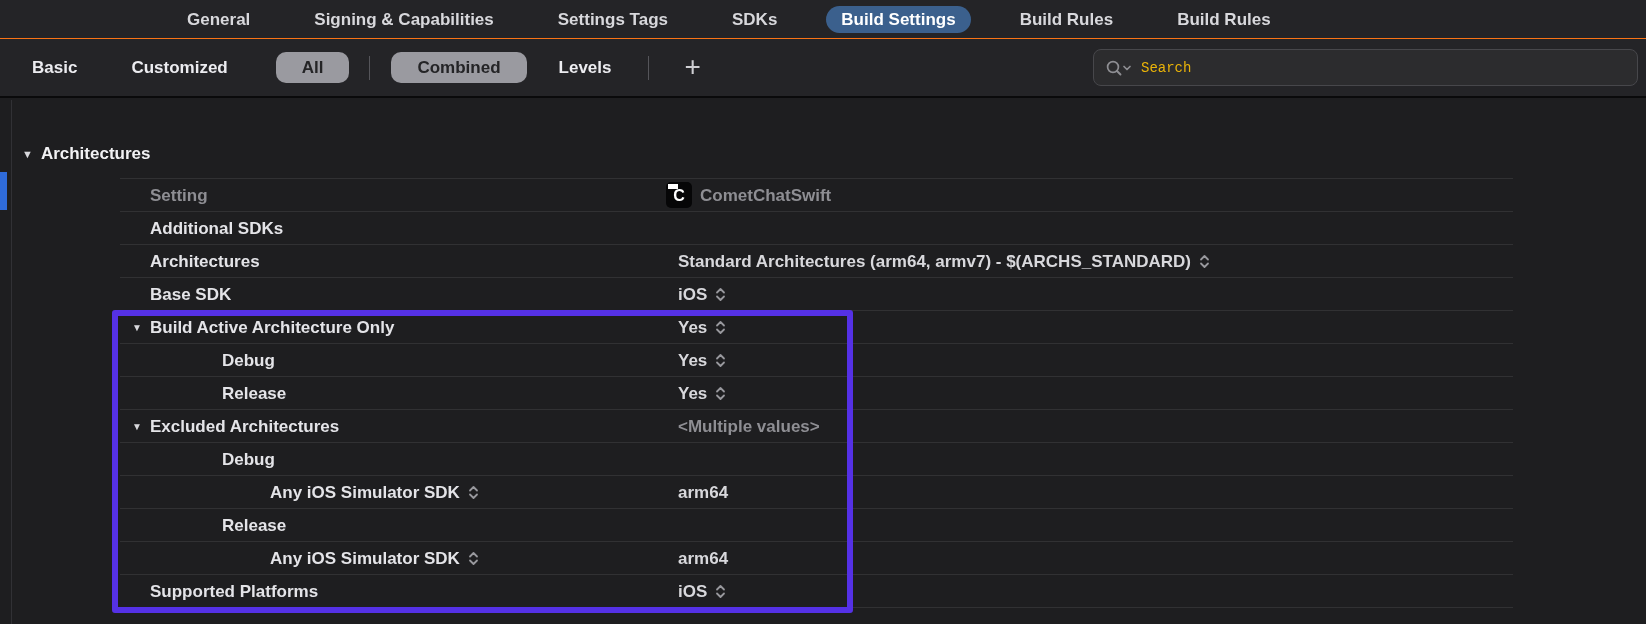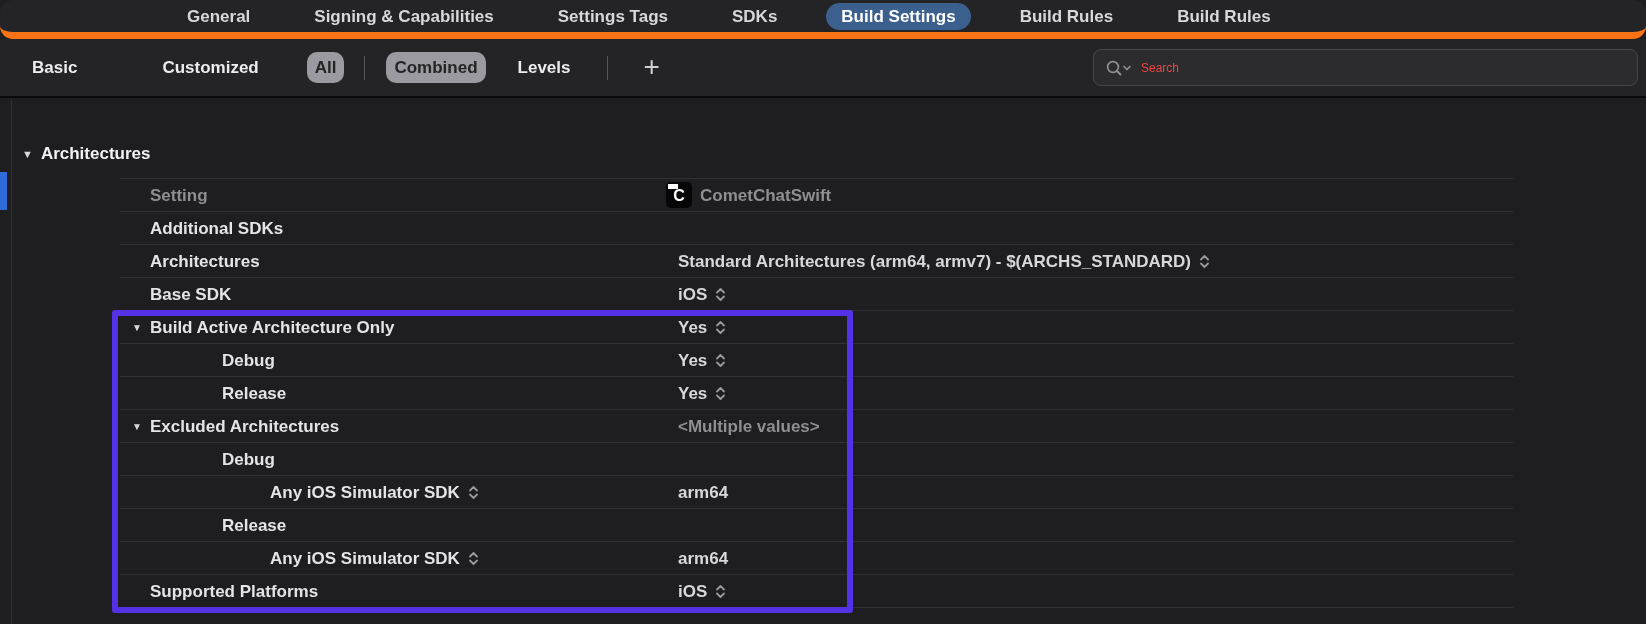--- a/index.html
+++ b/index.html
@@ -5,44 +5,44 @@
   * { box-sizing: border-box; }
   html,body { margin:0; padding:0; }
   body {
     width:1646px; height:624px; position:relative; overflow:hidden;
     background:#1e1e20; font-family:"Liberation Sans", sans-serif;
     color:#e2e2e6;
   }
   
   .tabbar {
     position:absolute; top:0; left:0; width:1646px; height:39px;
-    background:#242427; border-bottom:7px solid #f97316;
-    display:flex; align-items:center; padding-left:172px; gap:34px;border-radius:13px;
+    background:#242427; border-bottom:1px solid #f97316;
+    display:flex; align-items:center; padding-left:172px; gap:34px;
   }
   .tab {
     font-size:17px; font-weight:600; color:#d8d8dc; white-space:nowrap;
     padding:5px 15px; border-radius:16px; line-height:1;
   }
   .tab.selected { background:#3b608d; color:#ffffff; }
   
   .toolbar {
     position:absolute; top:39px; left:0; width:1646px; height:59px;
     background:#242427; border-bottom:2px solid #0a0a0b;
     display:flex; align-items:center; padding-left:32px;
   }
   .scope { font-size:17px; font-weight:600; color:#ececf0; white-space:nowrap; line-height:1; }
-  .scope.pill { background:#9a9aa0; color:#242426; font-weight:700; padding:7px 8px; border-radius:10px; }
+  .scope.pill { background:#9a9aa0; color:#242426; font-weight:700; padding:7px 26px; border-radius:10px; }
   .vdiv { width:1px; height:24px; background:#55555a; }
   .plusbtn { font-size:28px; font-weight:300; color:#cfcfd3; line-height:0.8; }
   .search {
     margin-left:auto; margin-right:8px; width:545px; height:37px;
     background:#2c2c2e; border:1px solid #47474b; border-radius:8px;
     display:flex; align-items:center; padding:0 11px; gap:9px;
   }
-  .search .ph { color:#ef4444; font-size:12px; }
+  .search .ph { color:#eab308; font-size:14px;font-family:Liberation Mono, monospace; }
   
   .content { position:absolute; top:100px; left:0; width:1646px; height:524px; background:#1e1e20; }
   .gutter-line { position:absolute; left:11px; top:0; height:524px; width:1px; background:#313135; }
   .blue-indicator { position:absolute; left:0; top:72px; width:7px; height:38px; background:#2f6bd9; }
   .section-header {
     position:absolute; left:22px; top:44px; display:flex; align-items:center; gap:8px;
     font-size:17px; font-weight:700; color:#f2f2f4; white-space:nowrap;
   }
   .tri-glyph { font-size:11px; color:#d8d8dc; }
   .table {
@@ -84,21 +84,21 @@
     <div class="tab">Signing &amp; Capabilities</div>
     <div class="tab">Settings Tags</div>
     <div class="tab">SDKs</div>
     <div class="tab selected">Build Settings</div>
     <div class="tab">Build Rules</div>
     <div class="tab">Build Rules</div>
   </div>
 
 <div class="toolbar">
 
-  <div class="scope" style="margin-right: 85px;">Basic</div>
+  <div class="scope" style="margin-right: 54px;">Basic</div>
     <div class="scope" style="margin-right: 48px;">Customized</div>
     <div class="scope pill" style="margin-right: 20px;">All</div>
     <div class="vdiv" style="margin-right: 21px;"></div>
     <div class="scope pill" style="margin-right: 32px;">Combined</div>
     <div class="scope" style="margin-right: 36px;">Levels</div>
     <div class="vdiv" style="margin-right: 36px;"></div>
     <div class="plusbtn">+</div>
     <div class="search">
     <svg width="27" height="18" viewBox="0 0 27 18">
       <circle cx="8" cy="8" r="5.4" fill="none" stroke="#8e8e93" stroke-width="1.7"></circle>

